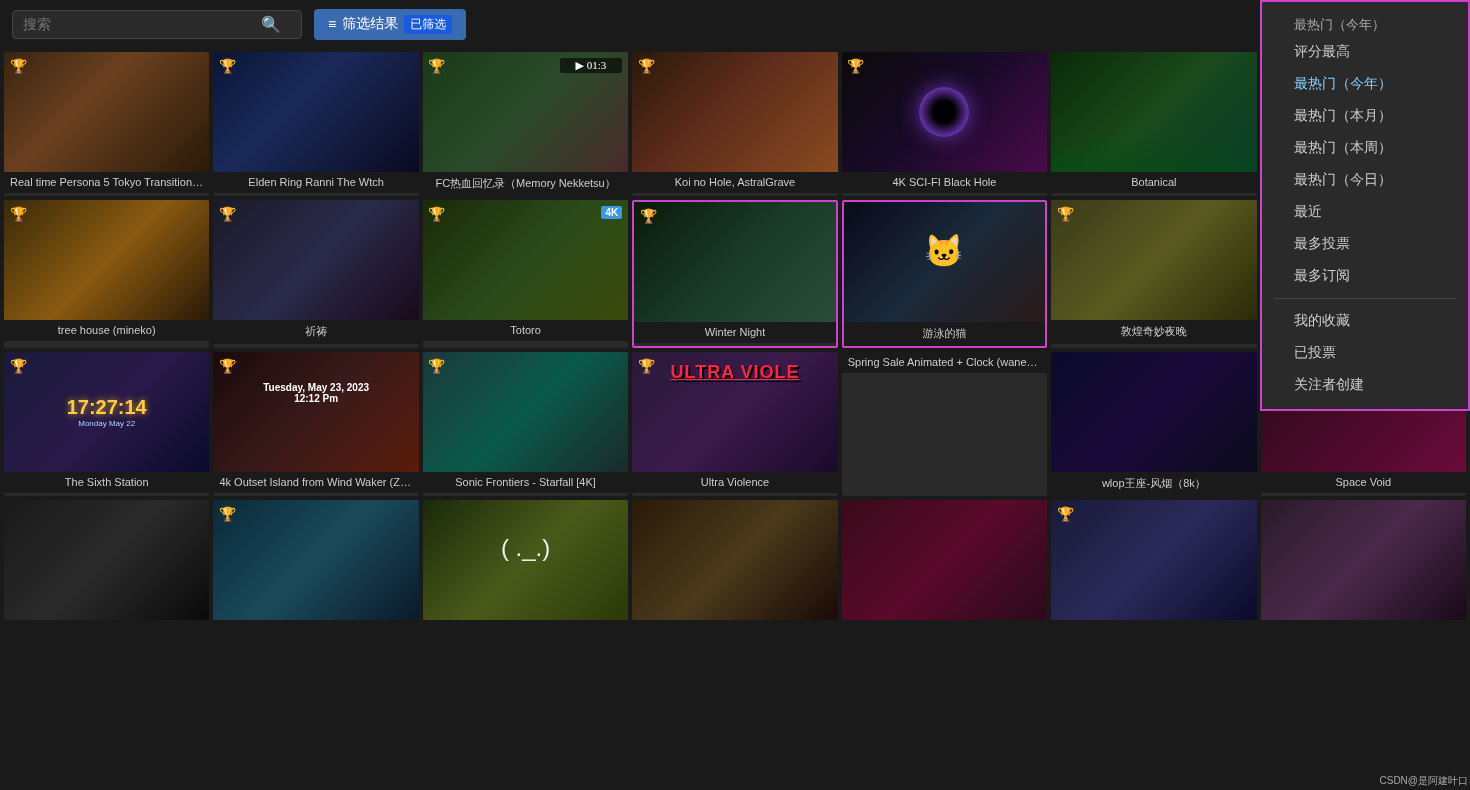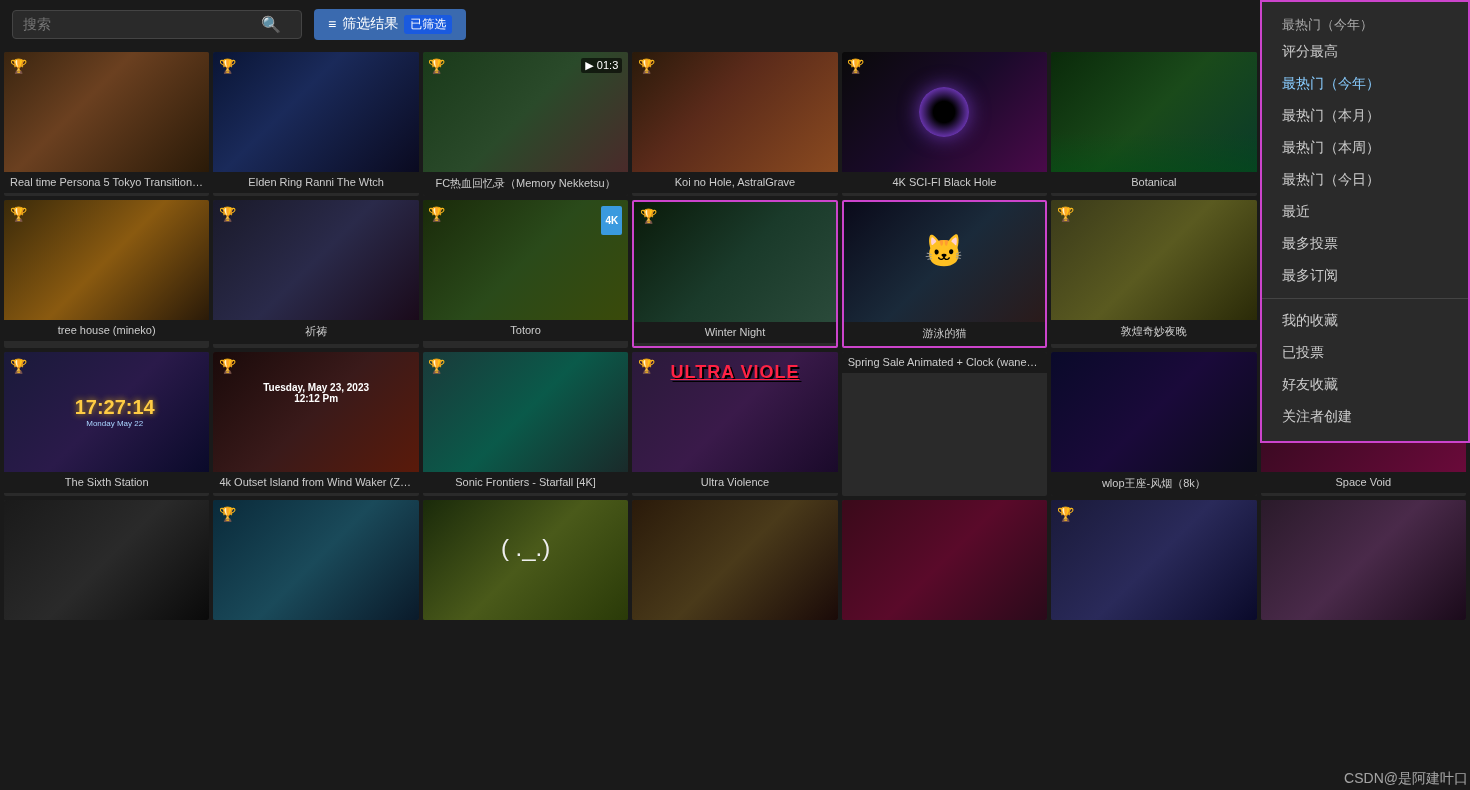--- a/index.html
+++ b/index.html
@@ -107,39 +107,39 @@
     }
 
     .badge-4k {
       position: absolute;
       top: 6px;
       right: 6px;
       background: #3a9adf;
       color: #fff;
       font-size: 10px;
       font-weight: bold;
-      padding: 9px 4px;
+      padding: 1px 4px;
       border-radius: 2px;
       z-index: 2;
     }
 
     .selected-border {
       border: 2px solid #cc44cc;
     }
 
     
     .dropdown-menu {
       position: absolute;
       top: 0;
       right: 0;
       background: #2a2a2a;
       border: 2px solid #cc44cc;
       min-width: 200px;
       z-index: 100;
-      padding: 8px 0;
+      padding: 8px 12px;
     }
 
     .dropdown-menu .menu-item {
       padding: 7px 20px;
       font-size: 14px;
       color: #ccc;
       cursor: pointer;
       white-space: nowrap;
     }
 
@@ -186,21 +186,21 @@
     .thumb-24 { background: linear-gradient(135deg, #1a2a0a 0%, #4a5a1a 50%, #2a3a08 100%); }
     .thumb-25 { background: linear-gradient(135deg, #2a1a0a 0%, #4a3a1a 50%, #1a0a08 100%); }
     .thumb-26 { background: linear-gradient(135deg, #3a0a1a 0%, #5a0a2a 50%, #2a0a1a 100%); }
     .thumb-27 { background: linear-gradient(135deg, #1a1a3a 0%, #2a2a5a 50%, #0a0a2a 100%); }
     .thumb-28 { background: linear-gradient(135deg, #2a1a2a 0%, #4a2a4a 50%, #1a0a1a 100%); }
 
     .watermark {
       position: absolute;
       bottom: 4px;
       right: 4px;
-      font-size: 14px;
+      font-size: 10px;
       color: rgba(255,255,255,0.6);
       z-index: 3;
     }
   </style>
 </head>
 <body>
 
 <div class="top-bar">
   <div class="search-box">
     <input type="text" placeholder="搜索" style="">
@@ -222,21 +222,21 @@
     </div>
     <div class="grid-item">
       <div class="thumb thumb-2" style="position: relative;">
         <span class="trophy-icon">🏆</span>
       </div>
       <div class="label">Elden Ring Ranni The Wtch</div>
     </div>
     <div class="grid-item">
       <div class="thumb thumb-3" style="position: relative;">
         <span class="trophy-icon">🏆</span>
-        <div style="position: absolute; top: 6px; right: 6px; font-size: 11px; color: rgb(255, 255, 255); background: rgba(0, 0, 0, 0.6); padding: 1px 4px; border-radius: 2px;">▶ 01:3</div>
+        <div style="position: absolute; top: 6px; right: 6px; font-size: 11px; color: rgb(255, 255, 255); background: rgba(0, 0, 0, 0.6); padding: 1px 16px; border-radius: 2px; font-family: Liberation Serif, serif;">▶ 01:3</div>
       </div>
       <div class="label">FC热血回忆录（Memory Nekketsu）</div>
     </div>
     <div class="grid-item">
       <div class="thumb thumb-4" style="position: relative;">
         <span class="trophy-icon">🏆</span>
       </div>
       <div class="label">Koi no Hole, AstralGrave</div>
     </div>
     <div class="grid-item">
@@ -291,21 +291,21 @@
         <span class="trophy-icon">🏆</span>
       </div>
       <div class="label">敦煌奇妙夜晚</div>
     </div>
     <div class="grid-item">
       <div class="thumb thumb-14" style="position: relative;"></div>
     </div>
     <div class="grid-item">
       <div class="thumb thumb-15" style="position: relative;">
         <span class="trophy-icon">🏆</span>
-        <div style="position: absolute; top: 50%; left: 50%; transform: translate(-50%, -50%); text-align: center; margin-left: 8px;">
+        <div style="position: absolute; top: 50%; left: 50%; transform: translate(-50%, -50%); text-align: center;">
           <div style="font-size:20px;font-weight:bold;color:#ffcc44;text-shadow:0 0 6px rgba(255,200,0,0.8)">17:27:14</div>
           <div style="font-size:8px;color:#aad4ff">Monday May 22</div>
         </div>
       </div>
       <div class="label">The Sixth Station</div>
     </div>
     <div class="grid-item">
       <div class="thumb thumb-16" style="position: relative;">
         <span class="trophy-icon">🏆</span>
         <div style="position: absolute; top: 30px; left: 50%; transform: translateX(-50%); text-align: center; font-size: 10px; color: rgb(255, 255, 255); font-weight: bold; white-space: nowrap;">Tuesday, May 23, 2023<br>12:12 Pm</div>
@@ -374,18 +374,17 @@
       <div class="menu-item">最热门（本周）</div>
       <div class="menu-item">最热门（今日）</div>
       <div class="menu-item">最近</div>
       <div class="menu-item">最多投票</div>
       <div class="menu-item">最多订阅</div>
     </div>
   <div class="menu-divider"></div>
   <div id="dropdown-group2">
       <div class="menu-item">我的收藏</div>
       <div class="menu-item">已投票</div>
-      <div class="menu-item">好友收藏</div>
       <div class="menu-item">关注者创建</div>
     </div>
 </div>
 
 <div class="watermark" style="bottom:2px;right:2px;">CSDN@是阿建叶口</div>
 
 </body></html>

